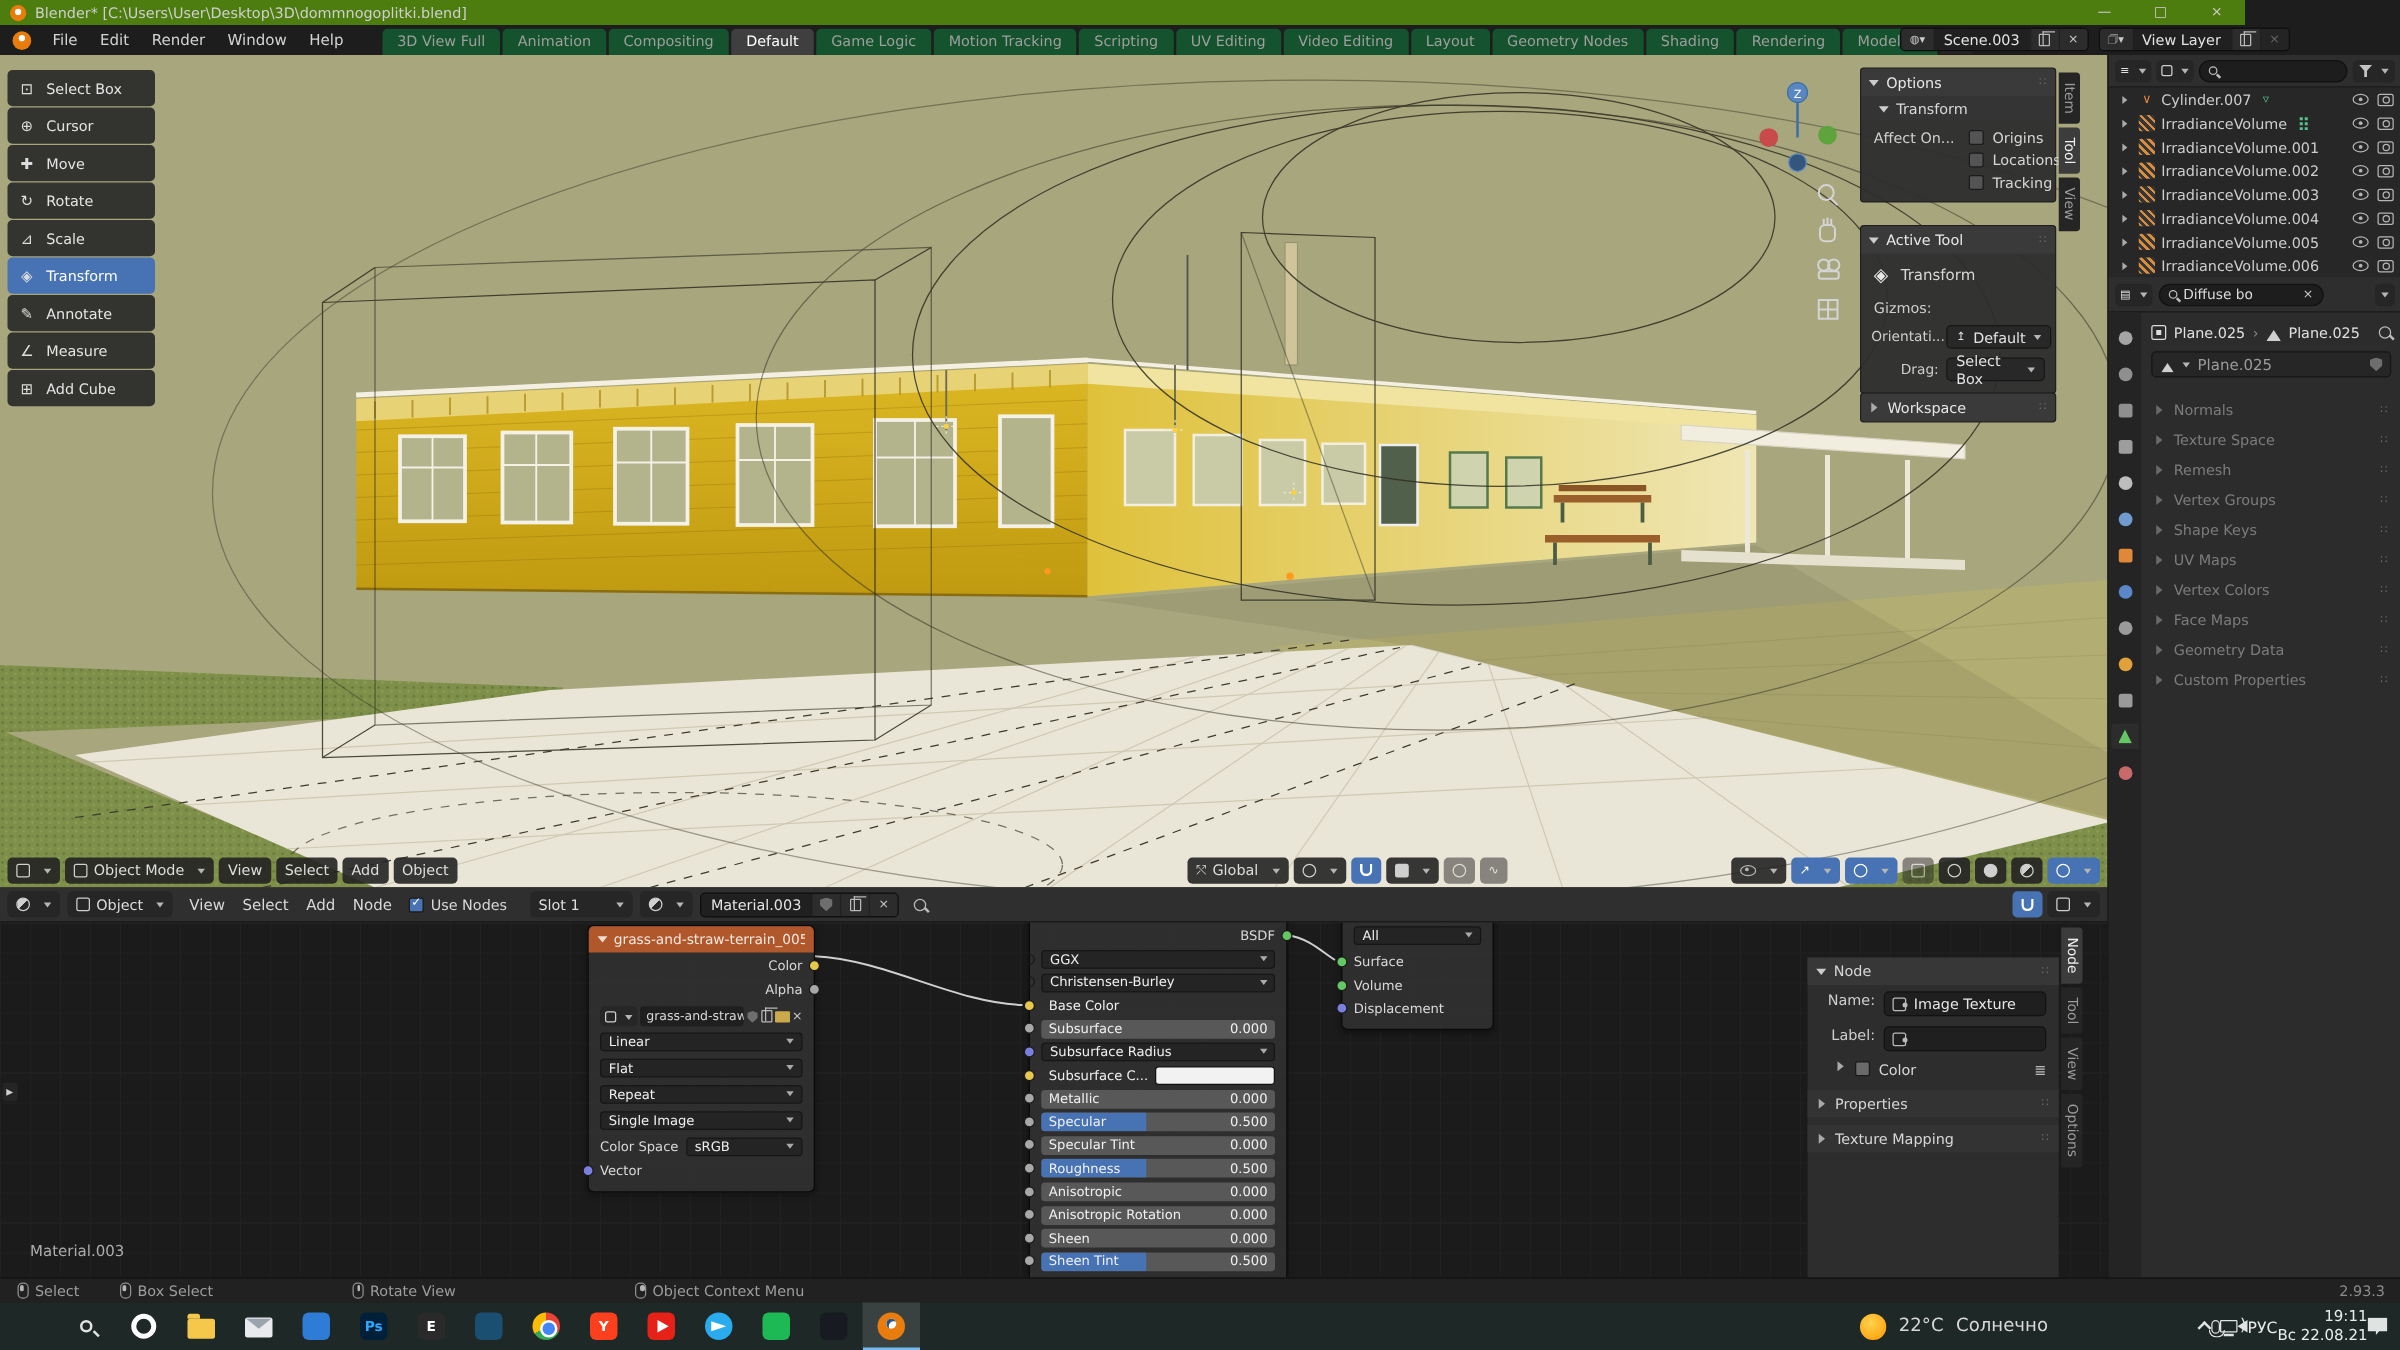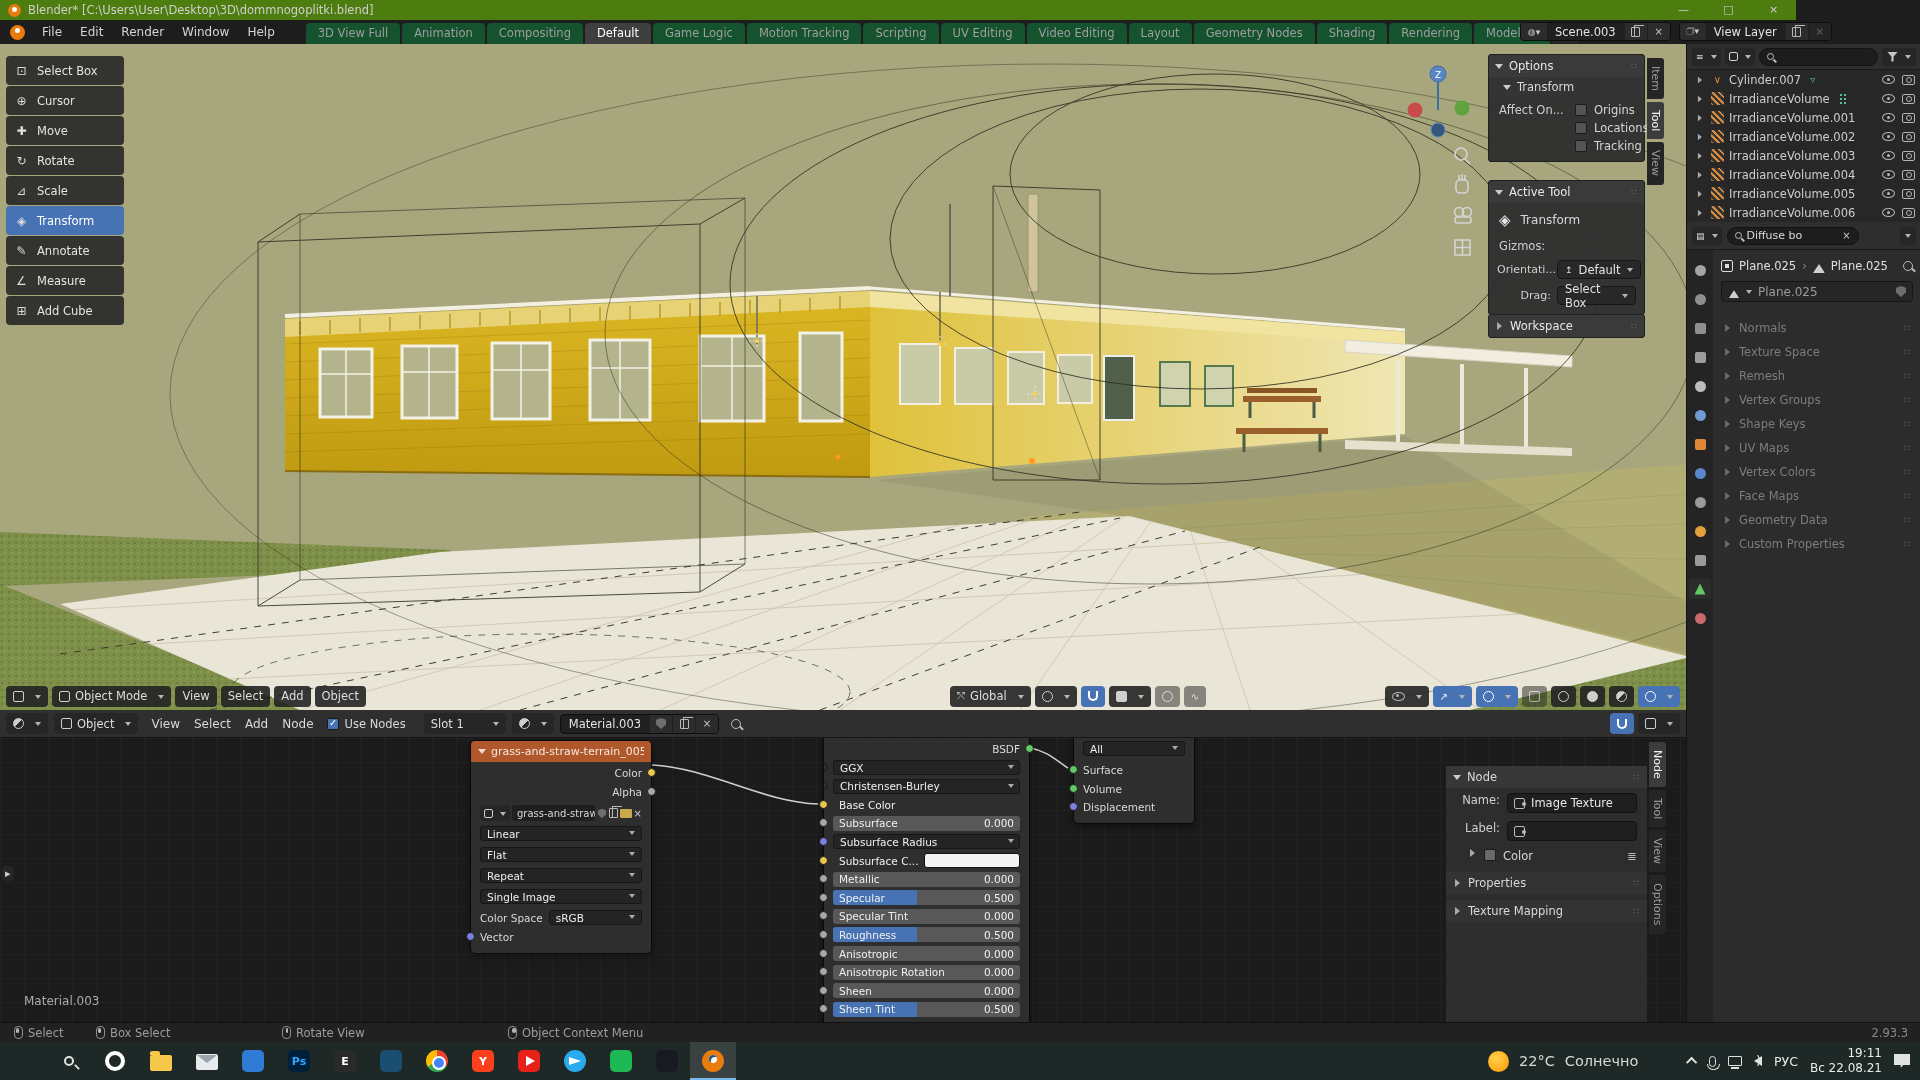--- a/index.html
+++ b/index.html
@@ -173,21 +173,21 @@
 .kind-mail .ticon{background:#e8eaed;height:16px;border-radius:2px;position:relative;margin-top:2px}
 .kind-mail .ticon::after{content:"";position:absolute;left:1px;top:1px;border:10px solid transparent;border-top:8px solid #9aa4ad;border-bottom:none;width:0}
 .kind-chrome .ticon{border-radius:50%;background:conic-gradient(#ea4335 0 33%,#34a853 33% 66%,#fbbc05 66% 100%);position:relative}
 .kind-chrome .ticon::after{content:"";position:absolute;left:6px;top:6px;width:10px;height:10px;background:#4285f4;border:2px solid #fff;border-radius:50%}
 .kind-tg .ticon{border-radius:50%;background:#2aabee;position:relative}
 .kind-tg .ticon::after{content:"";position:absolute;left:5px;top:7px;width:0;height:0;border-left:12px solid #fff;border-top:4px solid transparent;border-bottom:4px solid transparent}
 .kind-play .ticon{border-radius:5px;position:relative}
 .kind-play .ticon::after{content:"";position:absolute;left:8px;top:6px;border-left:9px solid #fff;border-top:5px solid transparent;border-bottom:5px solid transparent}
 .kind-blender .ticon{border-radius:50%;background:#e87d0d;position:relative}
 .kind-blender .ticon::after{content:"";position:absolute;left:7px;top:5px;width:8px;height:8px;border-radius:50%;background:#fff;box-shadow:inset 2px 2px 0 #265787}
-#tray{position:absolute;right:0;top:0;height:38px;display:flex;align-items:center;gap:12px;padding-right:10px;color:#e8eceb}
+#tray{position:absolute;right:0;top:0;height:38px;display:flex;align-items:center;gap:0;padding-right:10px;color:#e8eceb}
 .sun{width:21px;height:21px;border-radius:50%;background:radial-gradient(circle at 40% 35%,#ffd24d,#ff9800)}
 .wtxt{font-size:14.5px}
 .chevup{width:8px;height:8px;border-left:2px solid #dfe3e2;border-top:2px solid #dfe3e2;transform:rotate(45deg) translateY(2px)}
 .micic{width:7px;height:11px;border:1.5px solid #dfe3e2;border-radius:4px;position:relative}
 .micic::after{content:"";position:absolute;left:-3px;bottom:-4px;width:11px;height:5px;border:1.5px solid #dfe3e2;border-top:none;border-radius:0 0 6px 6px}
 .netic{width:14px;height:10px;border:1.5px solid #dfe3e2;border-radius:1px;position:relative}
 .netic::after{content:"";position:absolute;left:2px;bottom:-4px;width:8px;height:2px;background:#dfe3e2}
 .volic{width:0;height:0;border-top:5px solid transparent;border-bottom:5px solid transparent;border-right:8px solid #dfe3e2;position:relative}
 .volic::after{content:")";position:absolute;left:2px;top:-8px;color:#dfe3e2;font-size:13px}
 .lang{font-size:12.5px}

